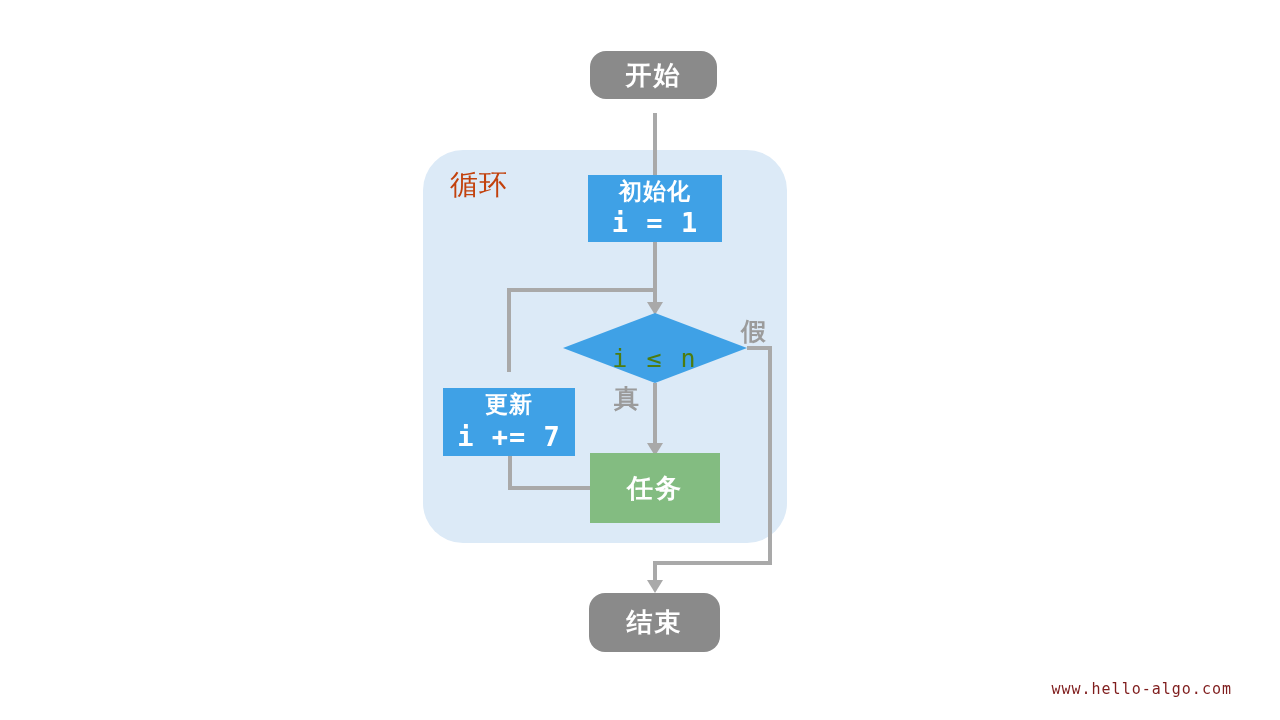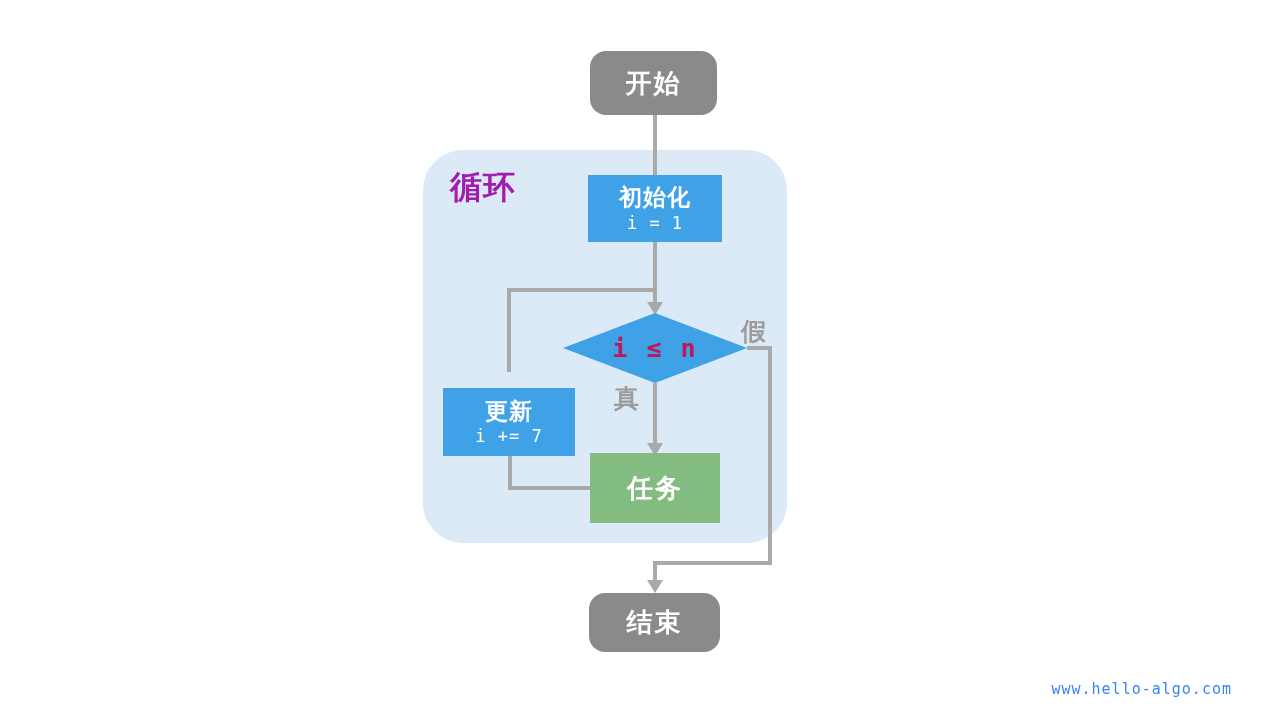--- a/index.html
+++ b/index.html
@@ -7,56 +7,56 @@
     width:1280px;height:720px;background:#ffffff;position:relative;overflow:hidden;
     font-family:"Liberation Sans", sans-serif;
   }
   .stage{position:absolute;left:0;top:0;width:1280px;height:720px;}
   .loop-container{
     position:absolute;left:423px;top:150px;width:364px;height:393px;
     background:#dceaf7;border-radius:40px;z-index:1;
   }
   .loop-label{
     position:absolute;left:27px;top:16px;
-    color:#a21caf;font-weight:bold;font-size:32px;letter-spacing:1px;
+    color:#c2410c;font-weight:normal;font-size:28px;letter-spacing:1px;
   }
   svg.edges{position:absolute;left:0;top:0;z-index:2;}
   .node{
     position:absolute;z-index:3;display:flex;flex-direction:column;
     align-items:center;justify-content:center;color:#ffffff;text-align:center;
   }
   .node .zh{font-weight:bold;font-size:23px;letter-spacing:1px;line-height:1.25;}
   .node .code{
     font-family:"DejaVu Sans Mono","Liberation Mono",monospace;
-    font-weight:normal;font-size:17px;line-height:1.3;letter-spacing:1px;
+    font-weight:bold;font-size:27px;line-height:1.3;letter-spacing:1px;
   }
   .terminal{background:#8a8a8a;border-radius:16px;}
-  .node-start{left:590px;top:51px;width:127px;height:64px;}
+  .node-start{left:590px;top:51px;width:127px;height:48px;}
   .node-start .zh,.node-end .zh{font-size:26px;letter-spacing:2px;}
   .node-end{left:589px;top:593px;width:131px;height:59px;}
   .process-blue{background:#3fa1e6;}
   .node-init{left:588px;top:175px;width:134px;height:67px;justify-content:center;}
   .node-update{left:443px;top:372px;width:132px;height:68px;margin-top:16px;}
   .node-task{left:590px;top:453px;width:130px;height:70px;background:#83bc81;}
   .node-task .zh{font-size:26px;letter-spacing:2px;}
   .cond-label{
-    position:absolute;left:563px;top:313px;width:184px;height:70px;z-index:3;
-    display:flex;align-items:center;justify-content:center;color:#be185d;
+    position:absolute;left:563px;top:323px;width:184px;height:70px;z-index:3;
+    display:flex;align-items:center;justify-content:center;color:#4d7c0f;
     font-family:"DejaVu Sans Mono","Liberation Mono",monospace;
-    font-weight:bold;font-size:25px;letter-spacing:2px;
+    font-weight:normal;font-size:25px;letter-spacing:2px;
   }
   .branch-label{
     position:absolute;z-index:3;color:#9b9b9b;font-weight:bold;font-size:25px;
   }
   .label-false{left:741px;top:315px;}
   .label-true{left:614px;top:382px;}
   .watermark{
     position:absolute;right:48px;bottom:22px;z-index:3;
     font-family:"DejaVu Sans Mono","Liberation Mono",monospace;
-    font-size:15px;color:#3b82f6;letter-spacing:1px;
+    font-size:15px;color:#7f1d1d;letter-spacing:1px;
   }
 </style>
 </head>
 <body>
 
 <div class="stage">
 
   <div class="loop-container">
     <div class="loop-label">循环</div>
   </div>

